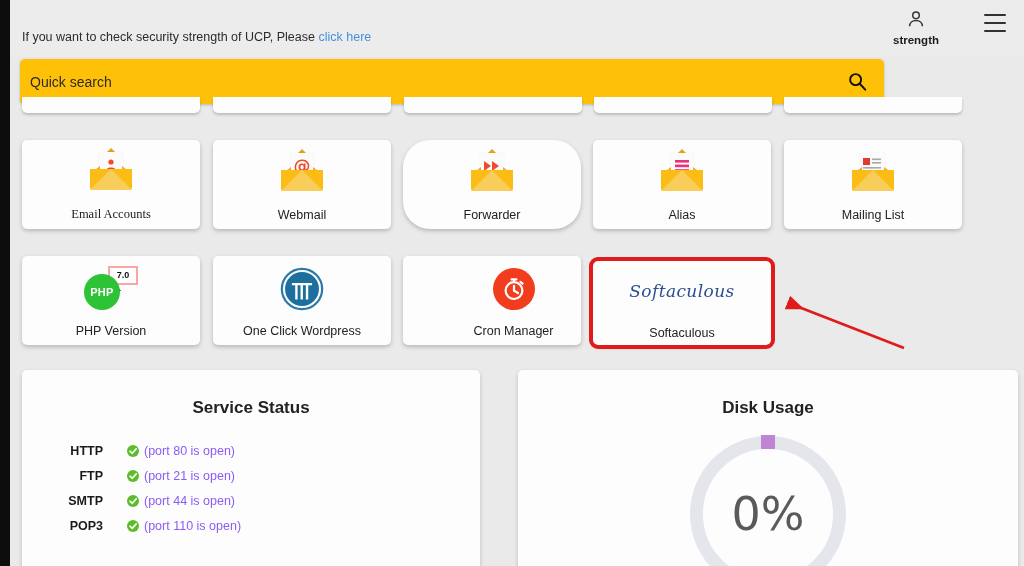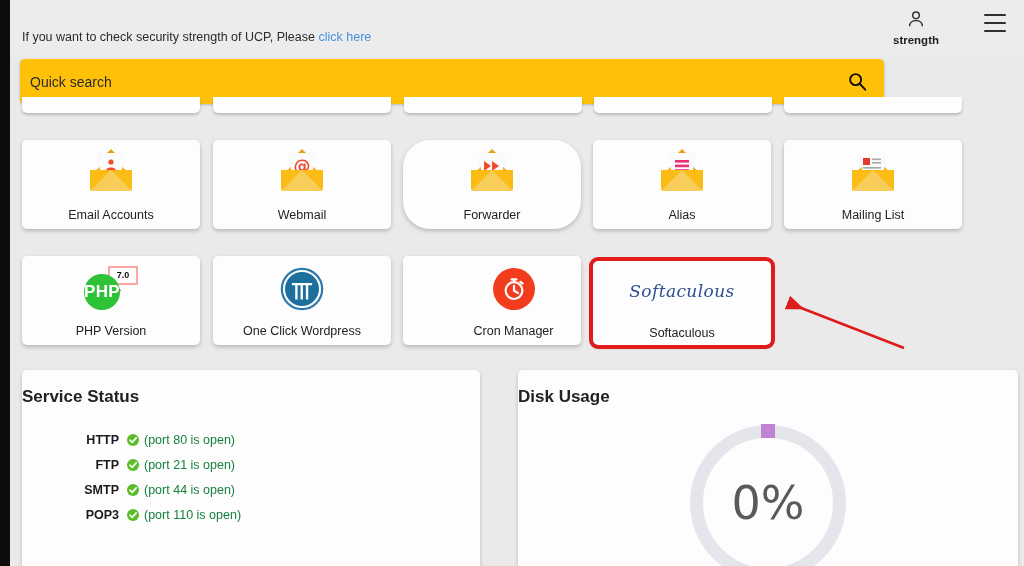--- a/index.html
+++ b/index.html
@@ -145,21 +145,21 @@
     border-bottom: 4px solid #E6A01A;
   }
   
   .php-ico { position: relative; width: 54px; height: 46px; }
   .php-ico .ball {
     position: absolute; left: 0; top: 8px;
     width: 36px; height: 36px;
     border-radius: 50%;
     background: #2ec336;
     display: flex; align-items: center; justify-content: center;
-    color: #fff; font-size: 17px; font-weight: bold; letter-spacing: .3px;
+    color: #fff; font-size: 11px; font-weight: bold; letter-spacing: .3px;
   }
   .php-ico .bubble {
     position: absolute; right: 0; top: 0;
     width: 30px; height: 19px;
     border: 2px solid #fca5a5; background: #fff;
     display: flex; align-items: center; justify-content: center;
     font-size: 9px; font-weight: bold; color: #111;
   }
   .php-ico .bubble:after {
     content: ''; position: absolute; left: 4px; bottom: -8px;
@@ -185,36 +185,36 @@
   }
   
   .panel {
     position: absolute;
     background: #fdfdfd;
     border-radius: 5px;
     box-shadow: 0 2px 4px rgba(0,0,0,0.20);
     overflow: hidden;
   }
   .panel-title {
-    text-align: left;
+    text-align: center;
     font-size: 17px; font-weight: bold; color: #222;
-    margin-top: 17px;
+    margin-top: 28px;
   }
   .svc-list { margin-top: 20px; }
   .svc-row {
     display: flex; align-items: center;
     height: 25px;
     font-size: 12.5px;
   }
   .svc-name {
     width: 105px; text-align: right;
     font-weight: bold; color: #1a1a1a;
-    padding-right: 8px;
-  }
-  .svc-state { color: #15803d; display: flex; align-items: center; }
+    padding-right: 24px;
+  }
+  .svc-state { color: #8b5cf6; display: flex; align-items: center; }
   .svc-check { margin-right: 5px; display: inline-flex; }
   
   .gauge-wrap {
     position: relative;
     width: 156px; height: 156px;
     margin: 18px auto 0;
   }
   .gauge-ring {
     position: absolute; inset: 0;
     border-radius: 50%;
@@ -279,21 +279,21 @@
   </div>
 
   <div class="cut-row">
     <div class="cut-card" style="left:0px"></div>
     <div class="cut-card" style="left:191px"></div>
     <div class="cut-card" style="left:382px"></div>
     <div class="cut-card" style="left:572px"></div>
     <div class="cut-card" style="left:762px"></div>
   </div>
 
-  <div class="card" style="left:22px;  top:140px; width:178px; height:89px;">
+  <div class="card" style="left:22px;  top:140px; width:178px; height:89px;font-family:Liberation Serif, serif;">
     <div class="ico">
       <div class="env">
         <div class="tab"></div>
         <div class="sheet">
           <svg width="16" height="18" viewBox="0 0 16 18">
             <circle cx="8" cy="5" r="2.6" fill="#ef4b2c"></circle>
             <path d="M2 16c0-3.4 2.7-5.4 6-5.4s6 2 6 5.4z" fill="#ef4b2c"></path>
           </svg>
         </div>
         <div class="wing-l"></div>

